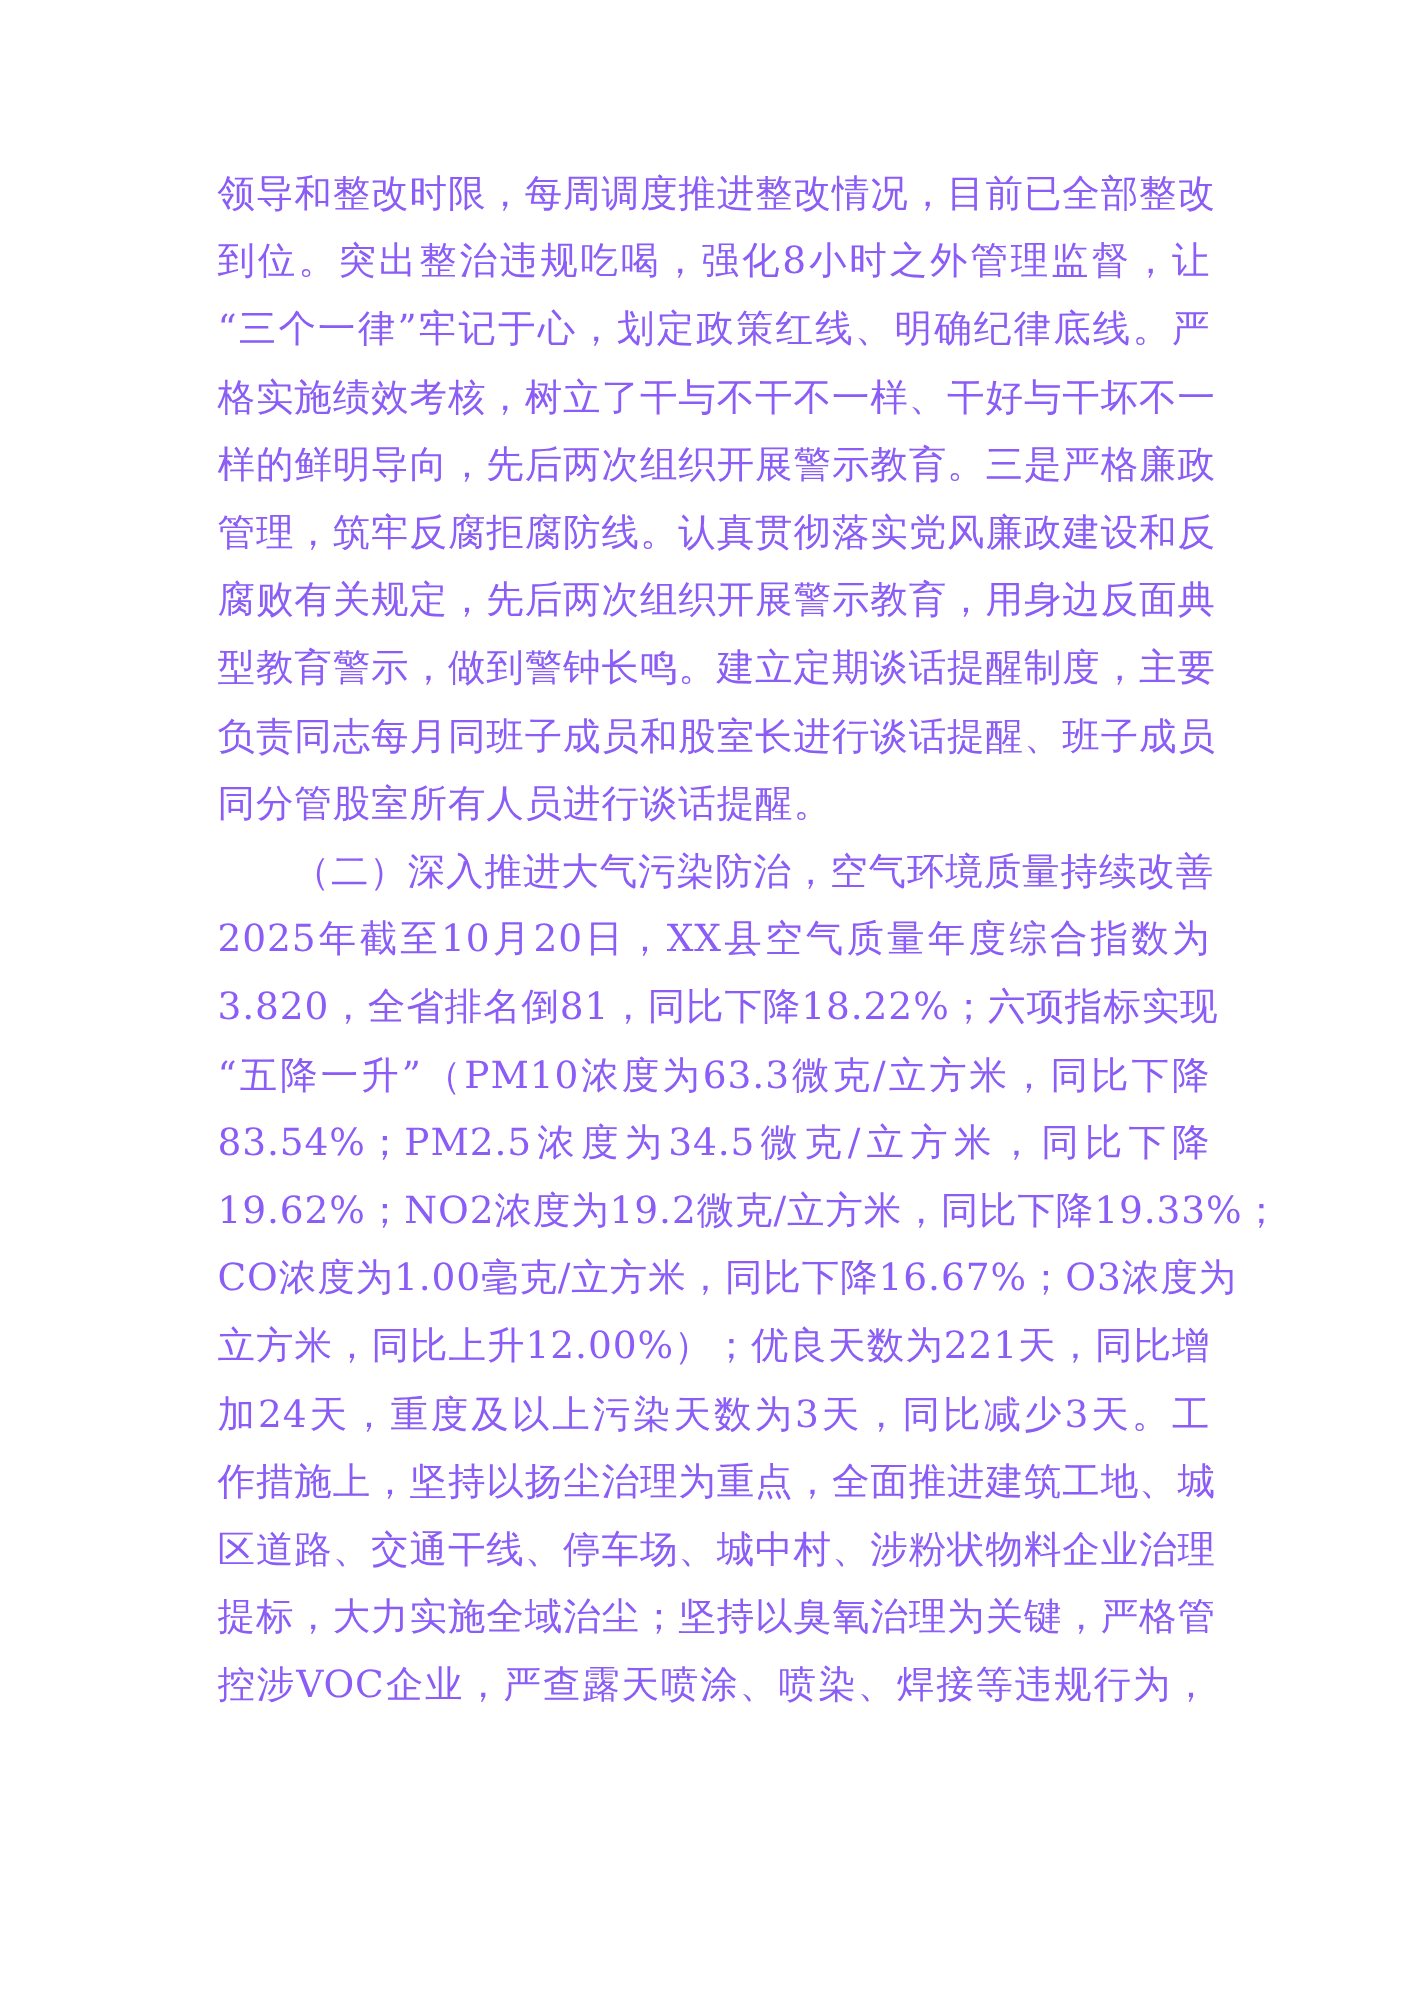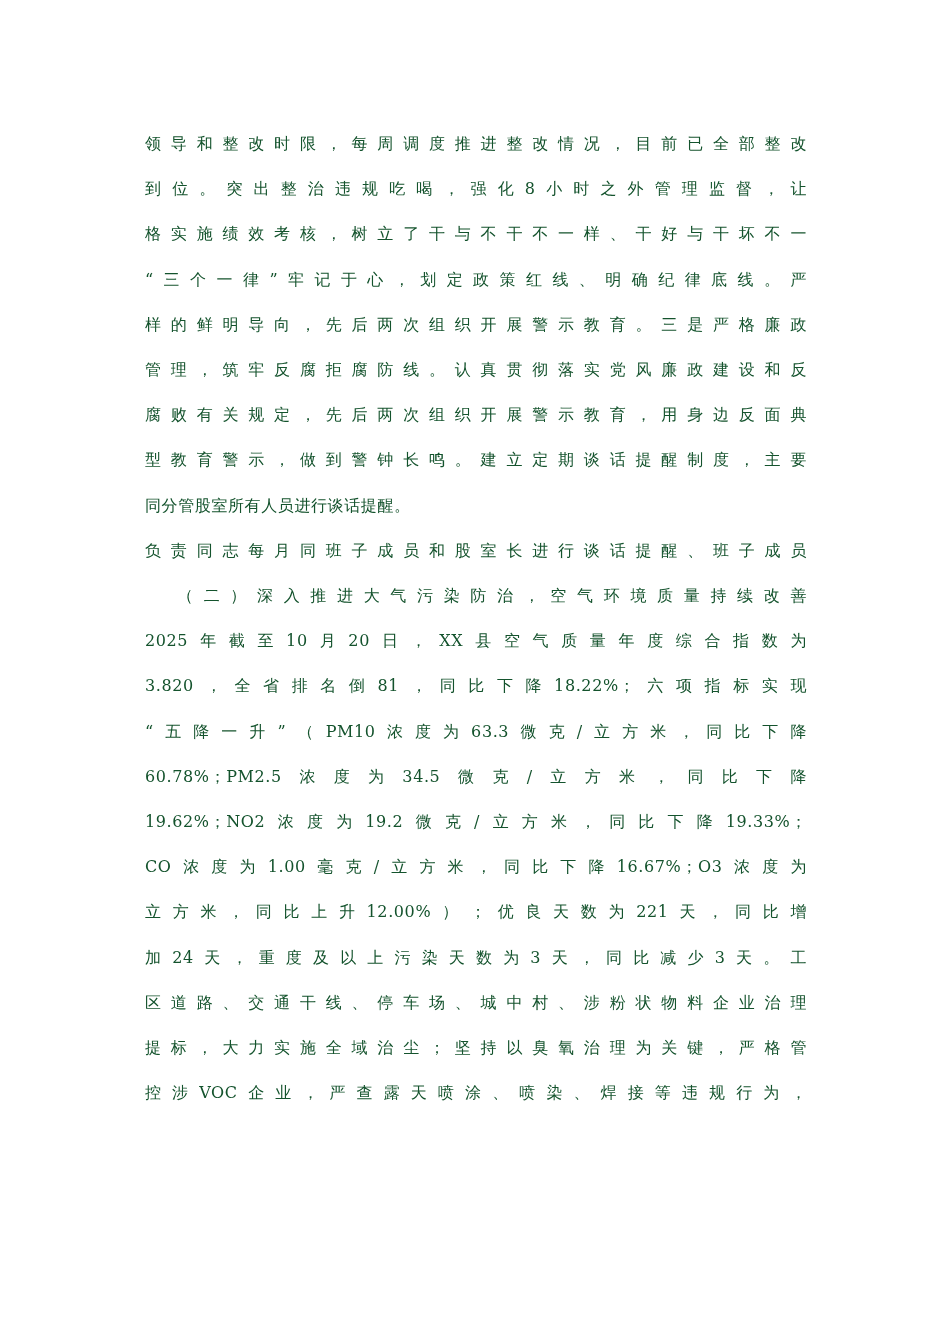--- a/index.html
+++ b/index.html
@@ -1,57 +1,58 @@
 <!DOCTYPE html>
 <html><head>
 <meta charset="utf-8">
 <style>
   html, body { margin: 0; padding: 0; background: #ffffff; }
   body { width: 950px; height: 1344px; position: relative; overflow: hidden; }
   .page {
     position: absolute;
     left: 145px;
-    top: 121px;
+    top: 106px;
     width: 662px;
     font-family: "DejaVu Serif", "Liberation Serif", serif;
-    font-size: 16px;
+    font-size: 25px;
     line-height: 45.2px;
-    color: #14532d;
+    color: #8b5cf6;
     text-align: justify;
     text-justify: inter-character;
     letter-spacing: 0.6px;
   }
   .para { margin: 0; }
   .line { display: block; white-space: nowrap; text-align-last: justify; text-align: justify; }
   .line.last { text-align-last: left; }
   .heading { font-family: "DejaVu Serif", "Liberation Serif", serif; }
 </style>
 </head>
 <body>
 
 <div class="page">
   <div class="para">
     <span class="line">领导和整改时限，每周调度推进整改情况，目前已全部整改</span>
     <span class="line">到位。突出整治违规吃喝，强化8小时之外管理监督，让</span>
+    <span class="line">“三个一律”牢记于心，划定政策红线、明确纪律底线。严</span>
     <span class="line">格实施绩效考核，树立了干与不干不一样、干好与干坏不一</span>
-    <span class="line">“三个一律”牢记于心，划定政策红线、明确纪律底线。严</span>
     <span class="line">样的鲜明导向，先后两次组织开展警示教育。三是严格廉政</span>
     <span class="line">管理，筑牢反腐拒腐防线。认真贯彻落实党风廉政建设和反</span>
     <span class="line">腐败有关规定，先后两次组织开展警示教育，用身边反面典</span>
     <span class="line">型教育警示，做到警钟长鸣。建立定期谈话提醒制度，主要</span>
+    <span class="line">负责同志每月同班子成员和股室长进行谈话提醒、班子成员</span>
     <span class="line last">同分管股室所有人员进行谈话提醒。</span>
-    <span class="line">负责同志每月同班子成员和股室长进行谈话提醒、班子成员</span>
   </div>
   <div class="para">
     <span class="line heading" style="padding-left:2em;">（二）深入推进大气污染防治，空气环境质量持续改善</span>
     <span class="line">2025年截至10月20日，XX县空气质量年度综合指数为</span>
     <span class="line">3.820，全省排名倒81，同比下降18.22%；六项指标实现</span>
     <span class="line">“五降一升”（PM10浓度为63.3微克/立方米，同比下降</span>
-    <span class="line">60.78%；PM2.5浓度为34.5微克/立方米，同比下降</span>
+    <span class="line">83.54%；PM2.5浓度为34.5微克/立方米，同比下降</span>
     <span class="line">19.62%；NO2浓度为19.2微克/立方米，同比下降19.33%；</span>
     <span class="line">CO浓度为1.00毫克/立方米，同比下降16.67%；O3浓度为</span>
     <span class="line">立方米，同比上升12.00%）；优良天数为221天，同比增</span>
     <span class="line">加24天，重度及以上污染天数为3天，同比减少3天。工</span>
+    <span class="line">作措施上，坚持以扬尘治理为重点，全面推进建筑工地、城</span>
     <span class="line">区道路、交通干线、停车场、城中村、涉粉状物料企业治理</span>
     <span class="line">提标，大力实施全域治尘；坚持以臭氧治理为关键，严格管</span>
     <span class="line">控涉VOC企业，严查露天喷涂、喷染、焊接等违规行为，</span>
   </div>
 </div>
 
 </body></html>

